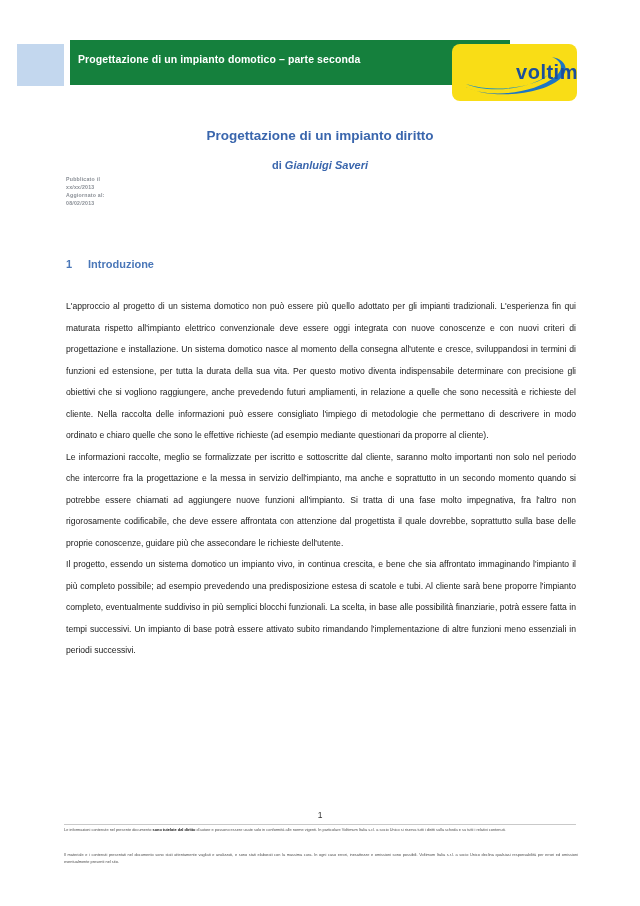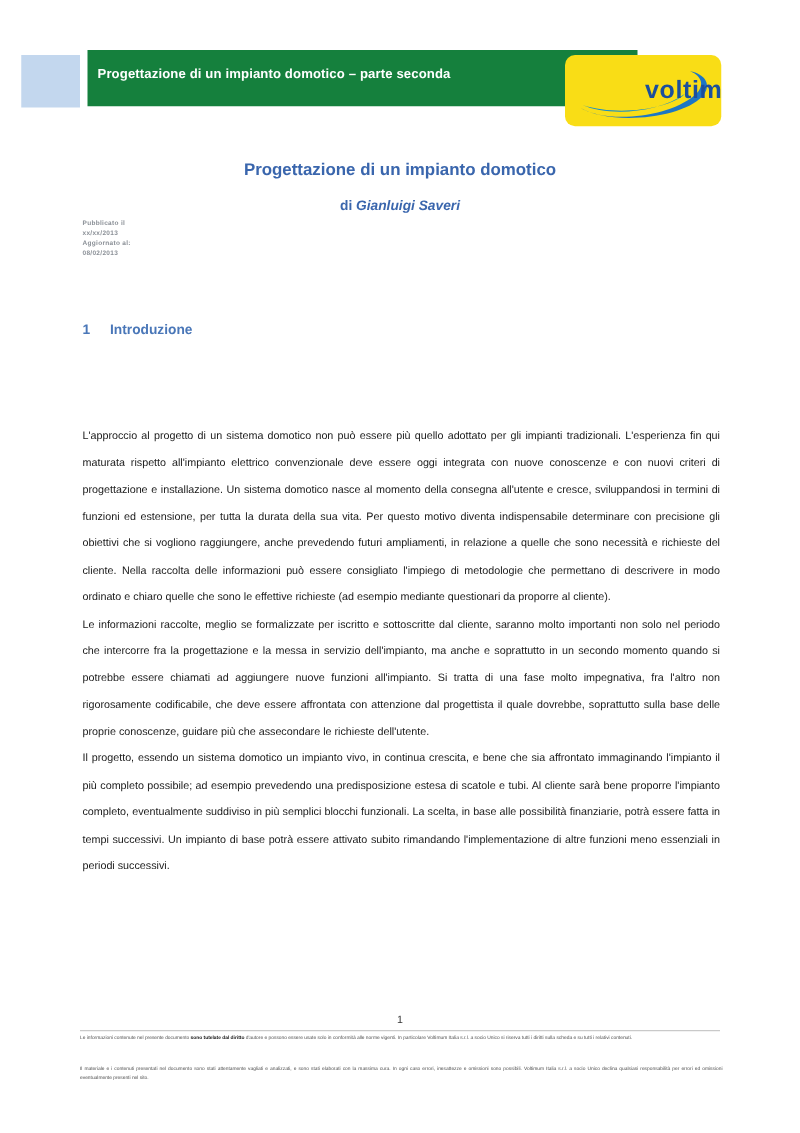--- a/index.html
+++ b/index.html
@@ -146,21 +146,20 @@
   
   .body-text {
     position: absolute;
     left: 66px;
     top: 296px;
     width: 510px;
     font-size: 8.6px;
     line-height: 21.5px;
     color: #1a1a1a;
     text-align: justify;
-    margin-top: 42px;
   }
   .body-text p {
     margin: 0 0 0 0;
   }
 
   
   .page-number {
     position: absolute;
     left: 0;
     top: 810px;
@@ -203,21 +202,21 @@
   </div>
 
   <div class="logo">
     <svg class="logo-swoosh" viewBox="0 0 125 57">
       <path d="M12 42 C 30 54, 80 52, 104 32 C 112 25, 110 17, 100 13 C 112 15, 118 24, 110 33 C 92 52, 34 56, 12 42 Z" fill="#1d76c4"></path>
       <path d="M14 40 C 34 49, 74 47, 96 31 C 86 42, 44 50, 14 40 Z" fill="#0f8bd0"></path>
     </svg>
     <div class="logo-text">voltimum</div>
   </div>
 
-  <div class="doc-title">Progettazione di un impianto domotico</div>
+  <div class="doc-title">Progettazione di un impianto diritto</div>
 
   <div class="doc-author">
     <span>di </span><span class="author-name">Gianluigi Saveri</span>
   </div>
 
   <div class="meta">
     <div>Pubblicato il</div>
     <div>xx/xx/2013</div>
     <div>Aggiornato al:</div>
     <div>08/02/2013</div>

